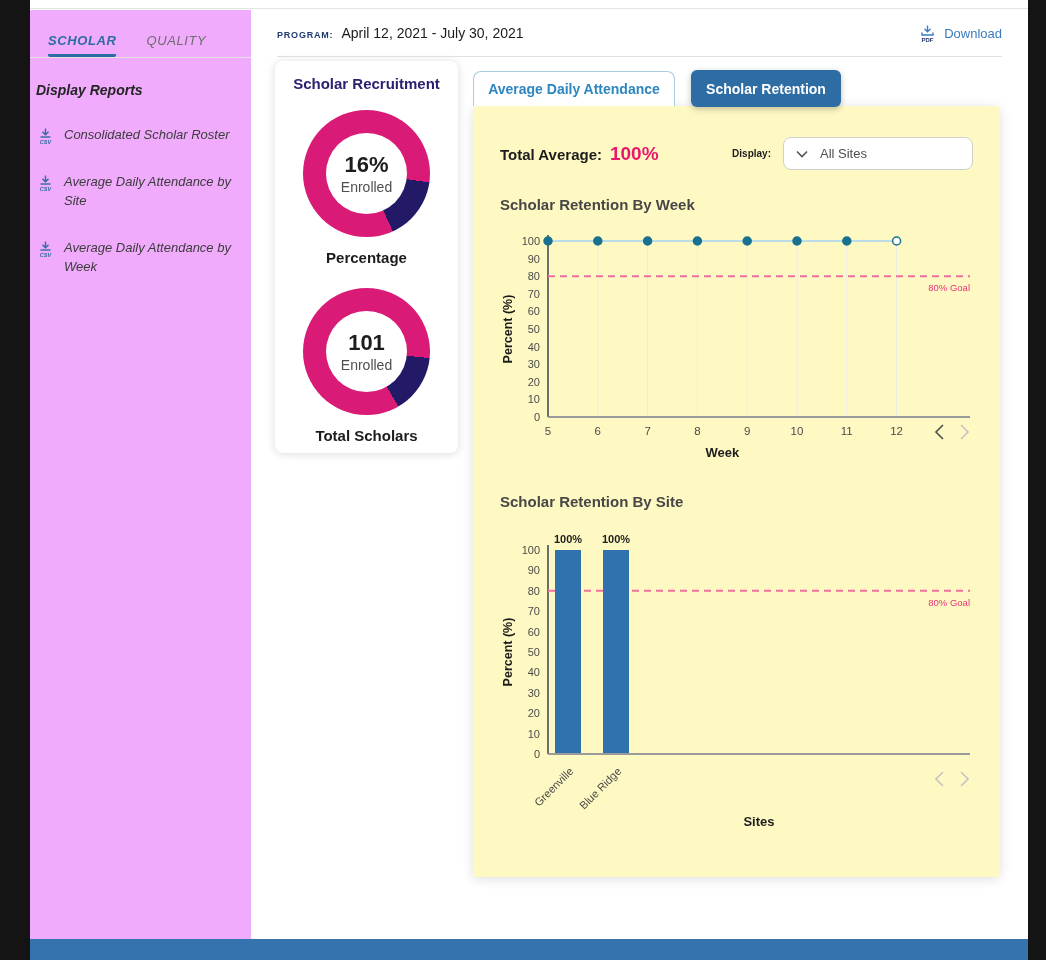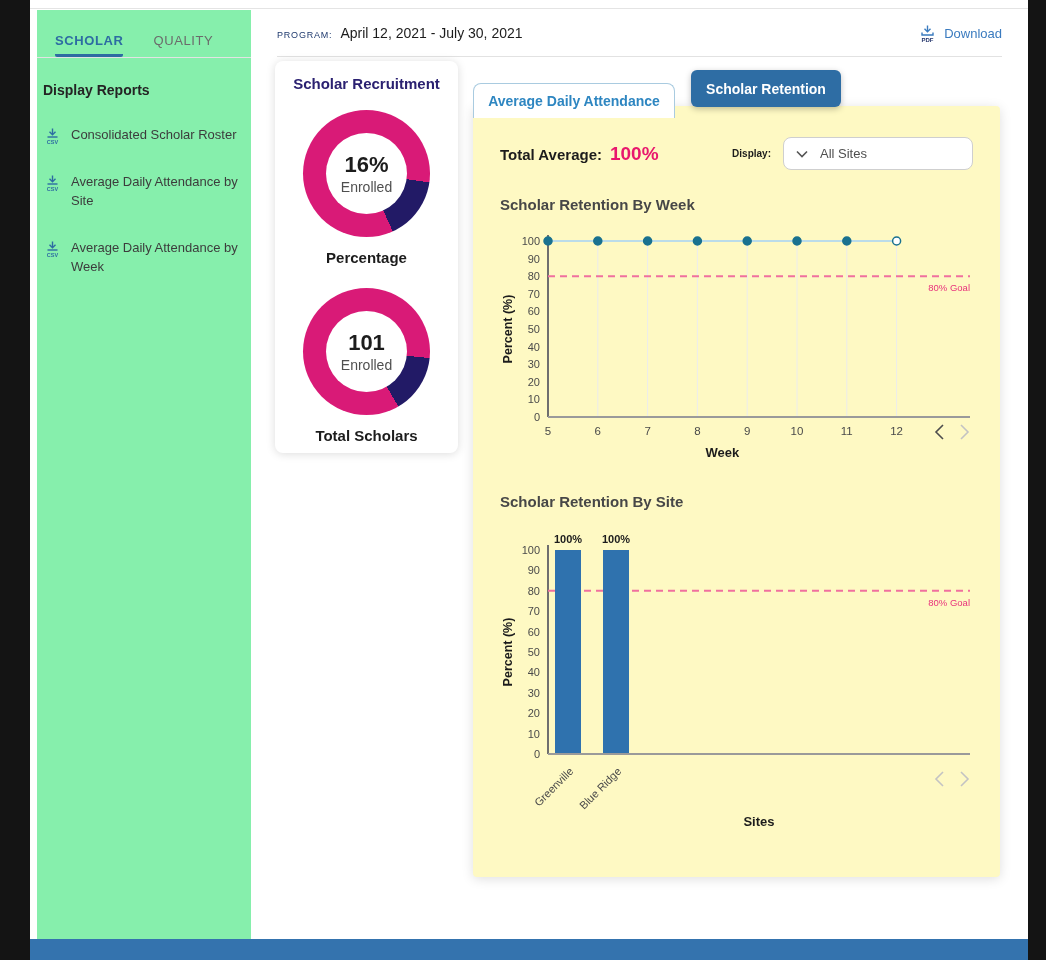--- a/index.html
+++ b/index.html
@@ -4,55 +4,55 @@
 <style>
   * { margin:0; padding:0; box-sizing:border-box; }
   html,body { width:1046px; height:960px; }
   body { position:relative; background:#141414; font-family:"Liberation Sans",sans-serif; overflow:hidden; }
 
   .window { position:absolute; left:30px; top:0; width:998px; height:960px; background:#ffffff; }
   .topstrip { position:absolute; left:0; top:0; width:100%; height:9px; background:#fff; border-bottom:1px solid #e4e4e4; }
   .footer { position:absolute; left:0; bottom:0; width:100%; height:21px; background:#3473AE; }
 
   
-  .sidebar { position:absolute; left:7px; top:10px; width:221px; bottom:21px; background:#86efac; }
+  .sidebar { position:absolute; left:0; top:10px; width:221px; bottom:21px; background:#f0abfc;font-style:italic; }
   .side-tabs { display:flex; align-items:flex-end; gap:30px; padding:18px 0 0 18px; height:48px; border-bottom:1px solid #e3e3e3; }
   .side-tab { font-size:13px; letter-spacing:.6px; color:#6b6b6b; padding-bottom:9px; cursor:pointer; }
   .side-tab.active { color:#2D6CA2; font-weight:bold; border-bottom:3px solid #2D6CA2; border-radius:0 0 2px 2px; padding-bottom:6px; }
   .side-heading { font-size:14px; font-weight:bold; color:#242424; margin:24px 0 0 6px; }
   .report-item { display:flex; align-items:flex-start; gap:10px; margin:28px 10px 0 7px; cursor:pointer; }
   .report-item svg { flex:0 0 auto; margin-top:1px; }
   .report-label { font-size:13px; color:#3c3c3c; line-height:1.45; }
 
   
   .main { position:absolute; left:221px; top:10px; right:0; bottom:21px; background:#fff; }
   .header-row { display:flex; align-items:center; justify-content:space-between; height:47px; margin:0 26px; border-bottom:1px solid #e2e2e2; }
   .program { display:flex; align-items:baseline; gap:8px; }
-  .program-label { font-size:9px; font-weight:normal; letter-spacing:.8px; color:#1F3A6E; }
+  .program-label { font-size:9px; font-weight:bold; letter-spacing:.8px; color:#1F3A6E; }
   .program-value { font-size:14px; color:#1c1c1c; }
   .download-btn { display:flex; align-items:center; gap:8px; cursor:pointer; }
   .download-label { font-size:13px; color:#3A7BBF; }
 
   
   .recruit-card { position:absolute; left:24px; top:51px; width:183px; height:392px; background:#fff; border-radius:8px;
                   box-shadow:0 1px 10px rgba(0,0,0,.14); text-align:center; }
   .recruit-title { font-size:15px; font-weight:bold; color:#2B2171; margin-top:14px; }
   .donut-wrap { margin:18px auto 0; width:127px; }
   .donut { position:relative; width:127px; height:127px; border-radius:50%; }
   .donut-hole { position:absolute; left:23px; top:23px; width:81px; height:81px; background:#fff; border-radius:50%;
                 display:flex; flex-direction:column; align-items:center; justify-content:center; }
   .donut-value { font-size:22px; font-weight:bold; color:#1c1c1c; }
   .donut-sub { font-size:14px; color:#4f4f4f; margin-top:1px; }
   .donut-caption { font-size:15px; font-weight:bold; color:#1c1c1c; margin-top:12px; }
 
   
   .tab-inactive { position:absolute; left:222px; top:61px; width:202px; height:35px; background:#fff;
                   border:1px solid #A9CBE0; border-bottom:none; border-radius:8px 8px 0 0; z-index:2;
                   display:flex; align-items:center; justify-content:center; cursor:pointer;
-                  font-size:14px; font-weight:bold; color:#2E86C1;margin-top:12px; }
+                  font-size:14px; font-weight:bold; color:#2E86C1; }
   .tab-active { position:absolute; left:440px; top:60px; width:150px; height:37px; background:#2E6DA4; border-radius:6px; z-index:3;
                 display:flex; align-items:center; justify-content:center; cursor:pointer;
                 font-size:14px; font-weight:bold; color:#fff; box-shadow:0 2px 6px rgba(0,0,0,.25); }
   .panel { position:absolute; left:222px; top:96px; width:527px; height:771px; background:#fef9c3; border-radius:4px;
            box-shadow:0 2px 12px rgba(0,0,0,.13); z-index:1; padding:0 27px; }
 
   .stats-row { display:flex; align-items:center; justify-content:space-between; margin-top:31px; }
   .total-average { display:flex; align-items:baseline; gap:8px; }
   .ta-label { font-size:15px; font-weight:bold; color:#1c1c1c; }
   .ta-value { font-size:19px; font-weight:bold; color:#E8186D; }

